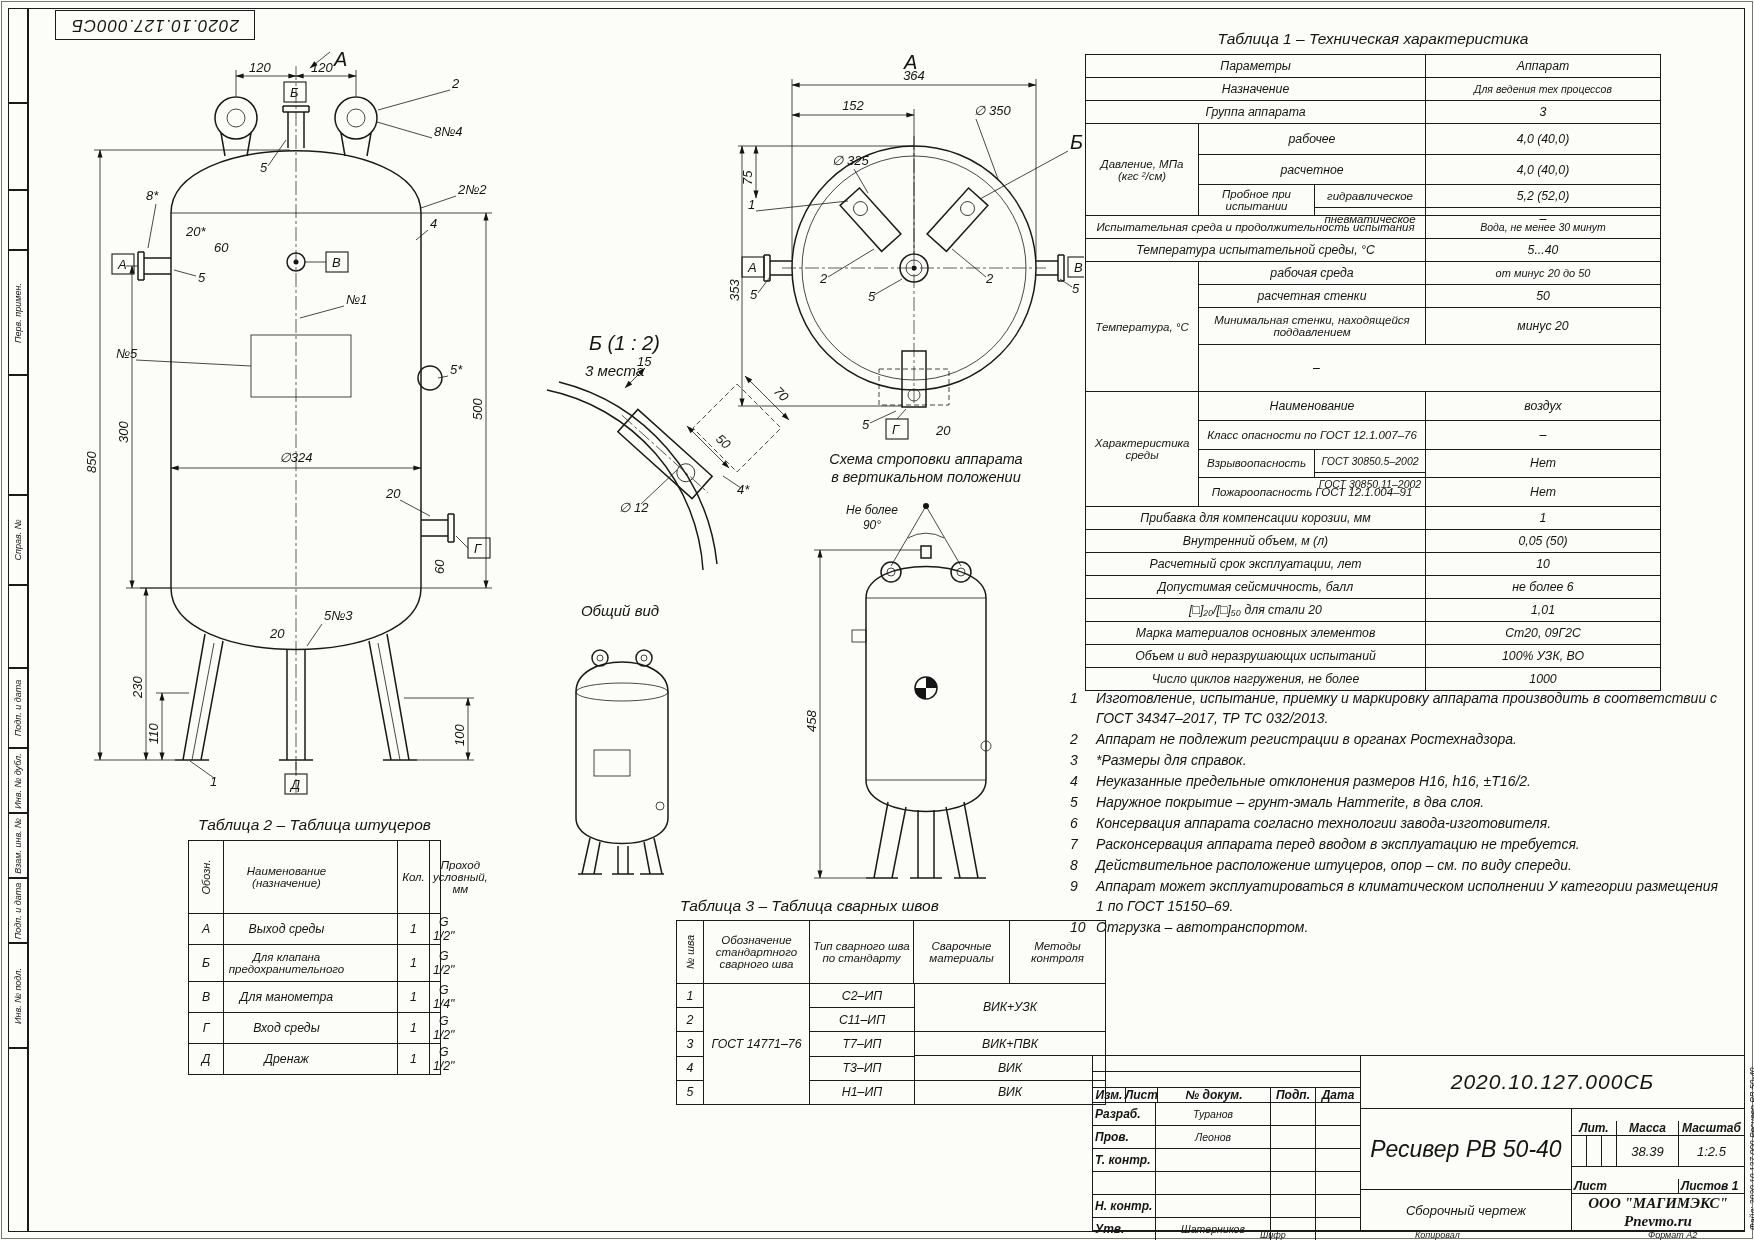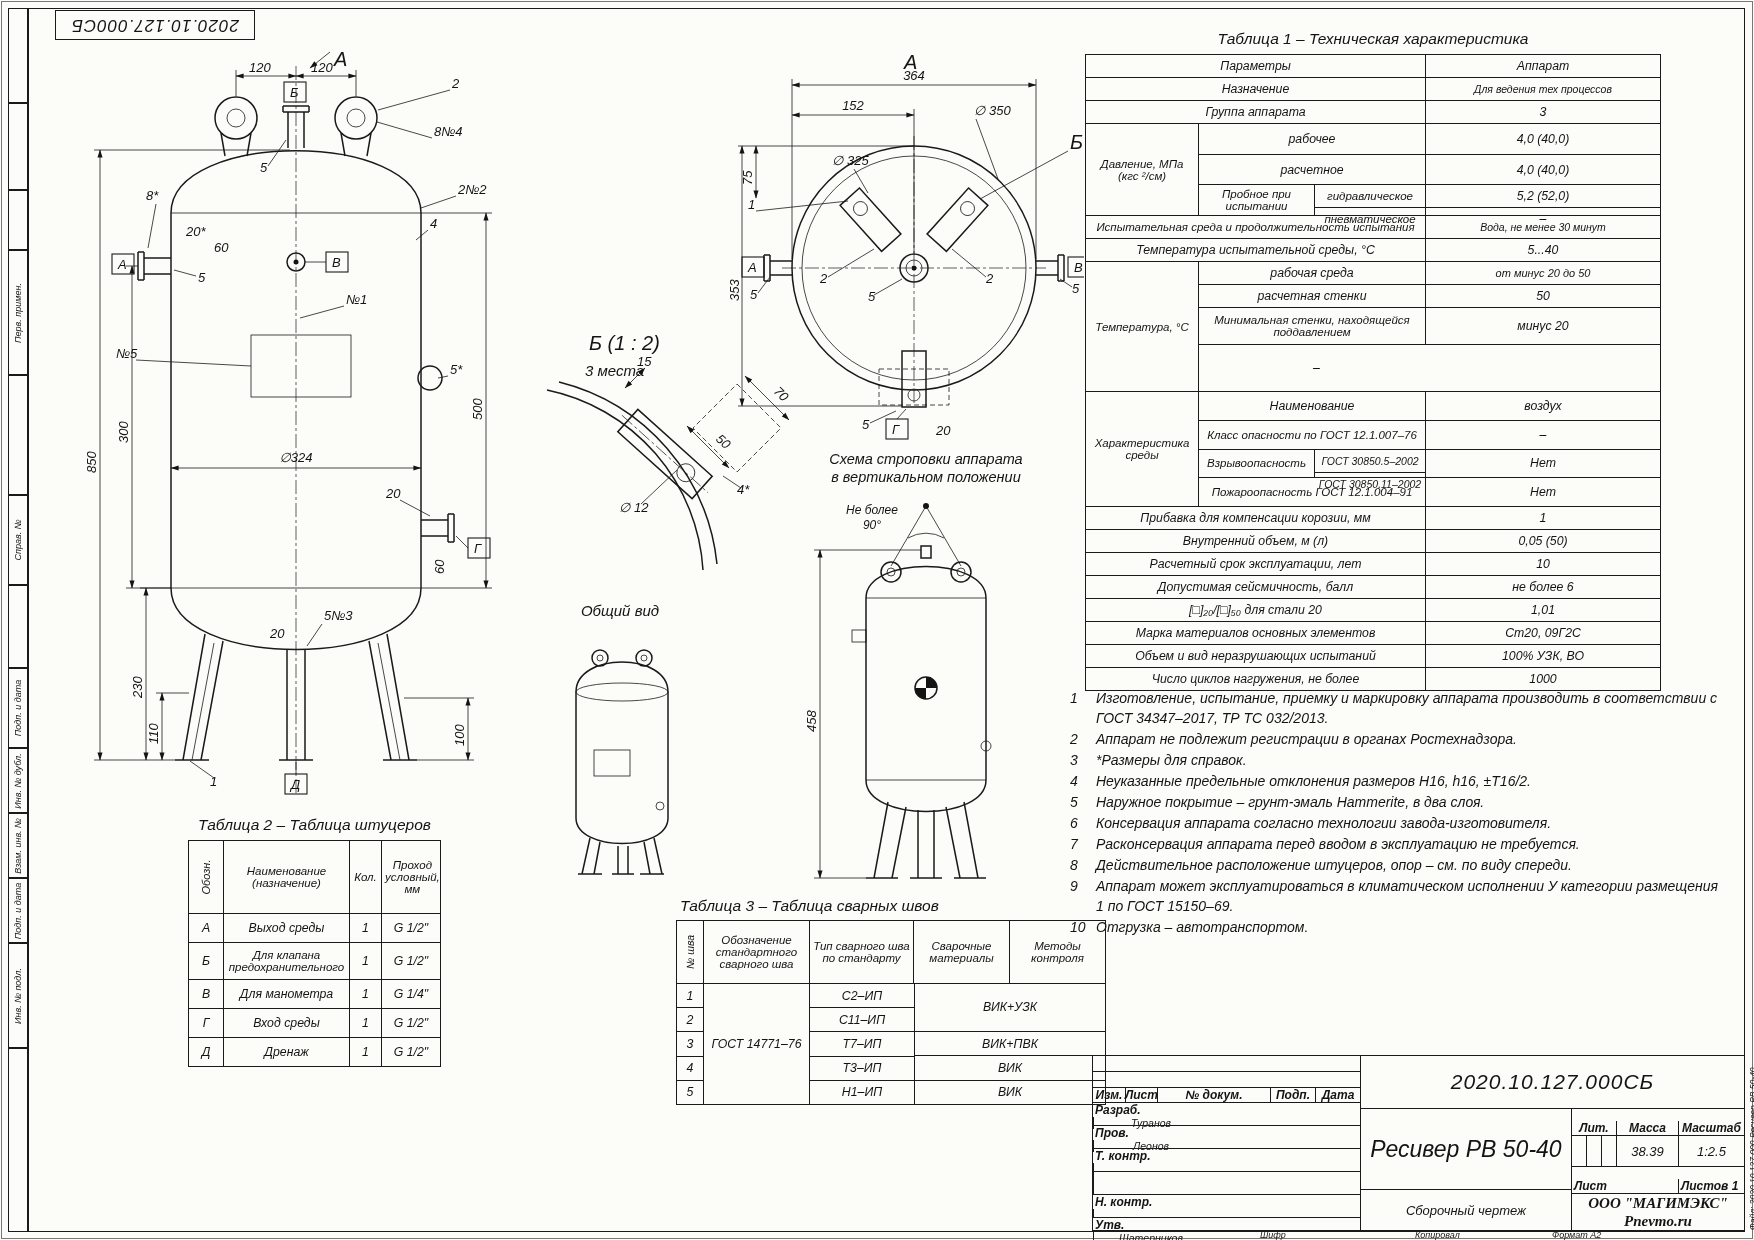--- a/index.html
+++ b/index.html
@@ -19,36 +19,36 @@
   .f1{flex:1;}
   .w112{width:112px;flex:none;} .w115{width:115px;flex:none;}
   .val{width:235px;flex:none;}
   .h36{min-height:36px;} .h46{min-height:46px;} .h28{min-height:28px;}
   .fs10{font-size:12px;font-weight:bold;} .fs105{font-size:10.5px;} .fs11{font-size:11px;} .fs115{font-size:11.5px;} .fs125{font-size:13px;}
   .tbl1{left:1085px;top:54px;width:576px;font-size:12.3px;}
   .t-title{position:absolute;font-size:15.5px;}
   .rot{transform:rotate(-90deg);white-space:nowrap;}
 
   .tbl2{left:188px;top:840px;width:253px;font-size:12.3px;}
-  .tbl2 .w34{width:34px;flex:none;} .tbl2 .w126{width:126px;flex:none;} .tbl2 .w32{width:32px;flex:none;}
+  .tbl2 .w34{width:34px;flex:none;} .tbl2 .w126{width:126px;flex:none;} .tbl2 .w32{width:32px;flex:none;margin-left:48px;}
   .tbl3{left:676px;top:920px;width:430px;font-size:12.3px;}
   .tbl3 .w26{width:26px;flex:none;} .tbl3 .w106{width:106px;flex:none;} .tbl3 .w104{width:104px;flex:none;} .tbl3 .w96{width:96px;flex:none;}
 
   .notes{position:absolute;left:1066px;top:688px;width:656px;font-size:14px;line-height:20px;}
   .note{position:relative;padding-left:30px;margin:0 0 1px 0;}
   .note .n{position:absolute;left:4px;top:0;}
 
   
   .stamp{position:absolute;left:1092px;top:1055px;width:653px;height:176px;border:1.6px solid #1a1a1a;box-sizing:border-box;display:flex;font-size:10px;}
   .stamp .c{padding:0 2px;}
   .sL{width:267px;flex:none;}
   .sR{flex:1;}
   .rw32{width:32px;flex:none;}.rw113{width:113px;flex:none;}.rw45{width:45px;flex:none;}
   .rw62{width:62px;flex:none;}.rw115{width:115px;flex:none;}
-  .h15{min-height:15px;height:15px;align-items:flex-end;} .h14{min-height:14px;height:14px;} .h22s{min-height:22px;flex-direction:column;}
+  .h15{min-height:15px;height:15px;align-items:flex-end;} .h14{min-height:14px;height:14px;} .h22s{min-height:22px;}
   .doccell{height:52px;flex:none;font-size:21px;letter-spacing:1px;}
   .namecol{width:210px;flex:none;}
   .litw{width:44px;flex:none;}.masw{width:62px;flex:none;}
   .company{font-family:"Liberation Serif",serif;font-weight:bold;font-size:15px;line-height:18px;}
 
   .margin-strip{position:absolute;left:8px;width:20px;border:1.1px solid #1a1a1a;box-sizing:border-box;display:flex;align-items:center;justify-content:center;overflow:hidden;}
   .margin-strip span{transform:rotate(-90deg);white-space:nowrap;font-size:9px;}
   .docbox{position:absolute;left:55px;top:10px;width:200px;height:30px;border:1.4px solid #1a1a1a;box-sizing:border-box;
           display:flex;align-items:center;justify-content:center;}
   .docbox span{transform:rotate(180deg);font-size:17px;letter-spacing:1px;}
@@ -717,15 +717,15 @@
               <div>Pnevmo.ru</div>
             </div>
           </div>
         </div>
       </div>
     </div>
   </div>
 
   <div class="bottom-note" style="left:1260px;">Шифр</div>
   <div class="bottom-note" style="left:1415px;">Копировал</div>
-  <div class="bottom-note" style="left:1552px;">Формат А2</div>
+  <div class="bottom-note" style="left:1648px;">Формат А2</div>
   <div class="file-label">Файл: 2020.10.127.000 Ресивер РВ 50-40</div>
 </div>
 
 </body></html>

